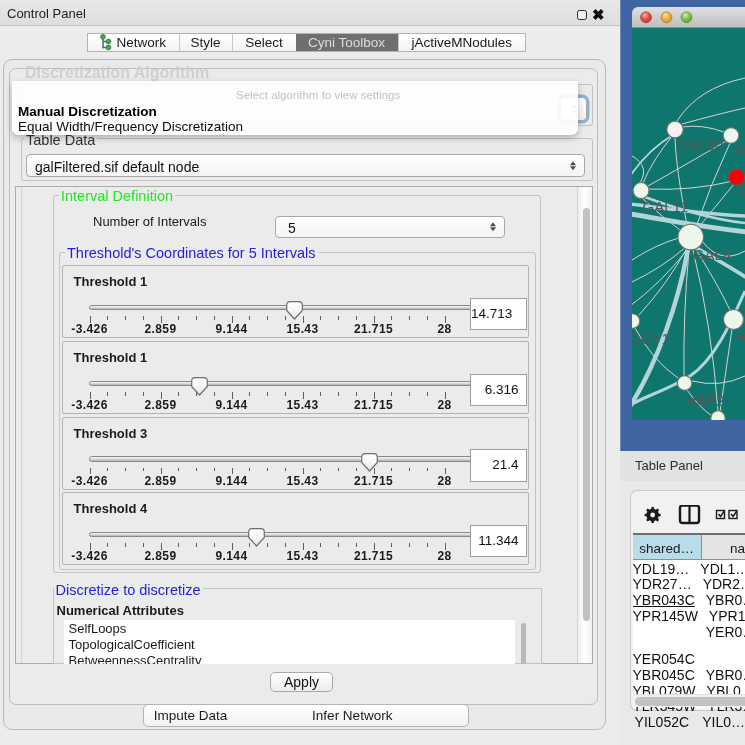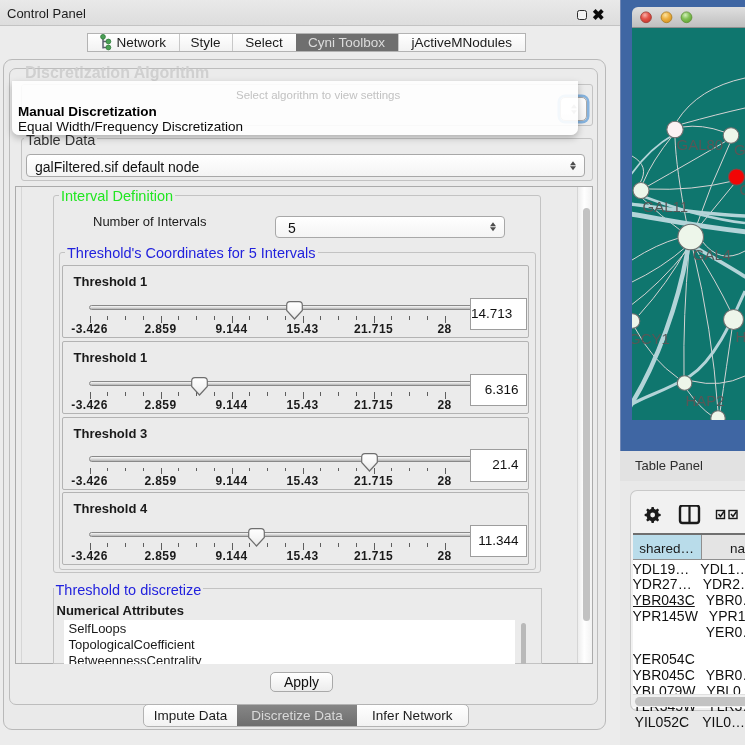--- a/index.html
+++ b/index.html
@@ -230,32 +230,31 @@
 <div class="abs" style="left:414.50px;top:549.4px;width:60px;text-align:center;font-size:12px;font-weight:bold;letter-spacing:0.4px;color:#1a1a1a;">28</div>
 <svg class="abs" style="left:247.80px;top:528.4px;" width="17" height="19" viewBox="0 0 17 19">
 <path d="M4 0.7 L13 0.7 Q16.3 0.7 16.3 4 L16.3 9.5 L8.5 18 L0.7 9.5 L0.7 4 Q0.7 0.7 4 0.7 Z" fill="url(#thumbg)" stroke="#6e6e6e" stroke-width="1.2"></path>
 </svg>
 <div class="abs" style="left:470px;top:524.9px;width:56.5px;height:32.5px;background:#fff;border:1px solid #9d9d9d;font-size:13.5px;color:#111;text-align:right;line-height:30.5px;padding-right:7px;">11.344</div>
 
 <div class="abs" style="left:53px;top:589px;width:489px;height:75px;border:1px solid #c3c3c3;border-top:none;overflow:hidden;">
  <div class="abs" style="left:0;top:0;width:100%;height:1px;"></div>
 </div>
 <div class="abs" style="left:53px;top:588px;width:489px;height:1px;background:#c3c3c3;"></div>
-<div class="abs" style="left:53.5px;top:582px;background:#ebebeb;padding:0 2px;font-size:14.5px;color:#2222dd;">Threshold to discretize</div>
+<div class="abs" style="left:53.5px;top:582px;background:#ebebeb;padding:0 2px;font-size:14.5px;color:#2222dd;">Discretize to discretize</div>
 <div class="abs" style="left:56.5px;top:602.5px;font-size:13px;font-weight:bold;color:#1a1a1a;">Numerical Attributes</div>
 <div class="abs" style="left:64px;top:620px;width:451px;height:44px;background:#ffffff;overflow:hidden;">
  <div style="font-size:13px;color:#1a1a1a;line-height:16.2px;padding:1px 0 0 4.5px;">SelfLoops<br>TopologicalCoefficient<br>BetweennessCentrality</div>
 </div>
 <div class="abs" style="left:520.5px;top:622.5px;width:5.5px;height:41.5px;background:#b9b9b9;border-radius:3px 3px 0 0;"></div>
 
 
 <div class="abs" style="left:270px;top:671.5px;width:63px;height:20.5px;background:linear-gradient(#ffffff,#ececec);border:1px solid #a9a9a9;border-radius:5px;text-align:center;font-size:14px;color:#111;line-height:19px;">Apply</div>
 <div class="abs" style="left:143px;top:704px;width:325.5px;height:22.5px;background:linear-gradient(#ffffff,#f2f2f2);border:1px solid #b3b3b3;border-radius:5px;overflow:hidden;display:flex;font-size:13.5px;color:#1b1b1b;">
  <div style="width:93px;display:flex;align-items:center;justify-content:center;">Impute Data</div>
- <div style="width:120px;display:flex;align-items:center;justify-content:center;background:linear-gradient(#868686,#6e6e6e);color:#d9d9d9;">Discretize Data</div>
  <div style="flex:1;display:flex;align-items:center;justify-content:center;">Infer Network</div>
 </div>
 
 
 <div class="abs" style="left:11.5px;top:80.5px;width:566px;height:54.5px;background:rgba(255,255,255,0.90);border-radius:0 0 7px 7px;box-shadow:0 3px 7px rgba(0,0,0,0.25);"></div>
 <div class="abs" style="left:236px;top:89px;font-size:11.5px;color:#c2c2c2;">Select algorithm to view settings</div>
 <div class="abs" style="left:18px;top:103.5px;font-size:13.5px;font-weight:bold;color:#000;">Manual Discretization</div>
 <div class="abs" style="left:18px;top:119px;font-size:13.5px;color:#0a0a0a;">Equal Width/Frequency Discretization</div>
 
 

